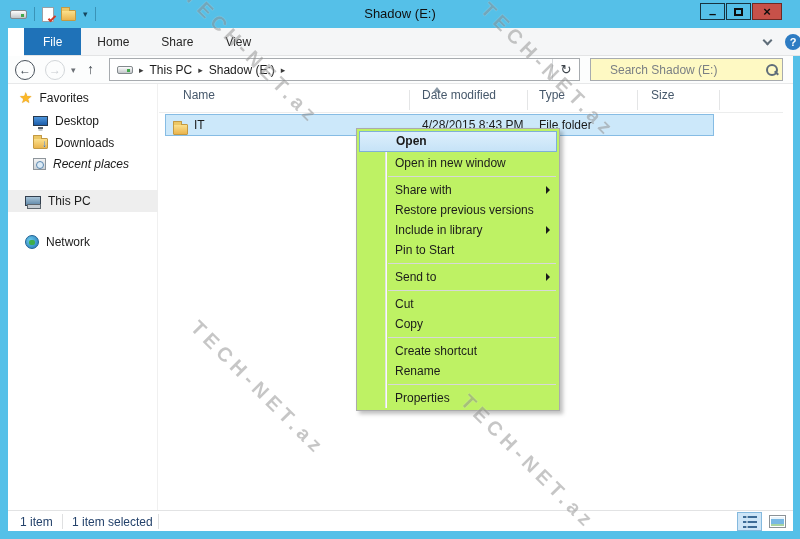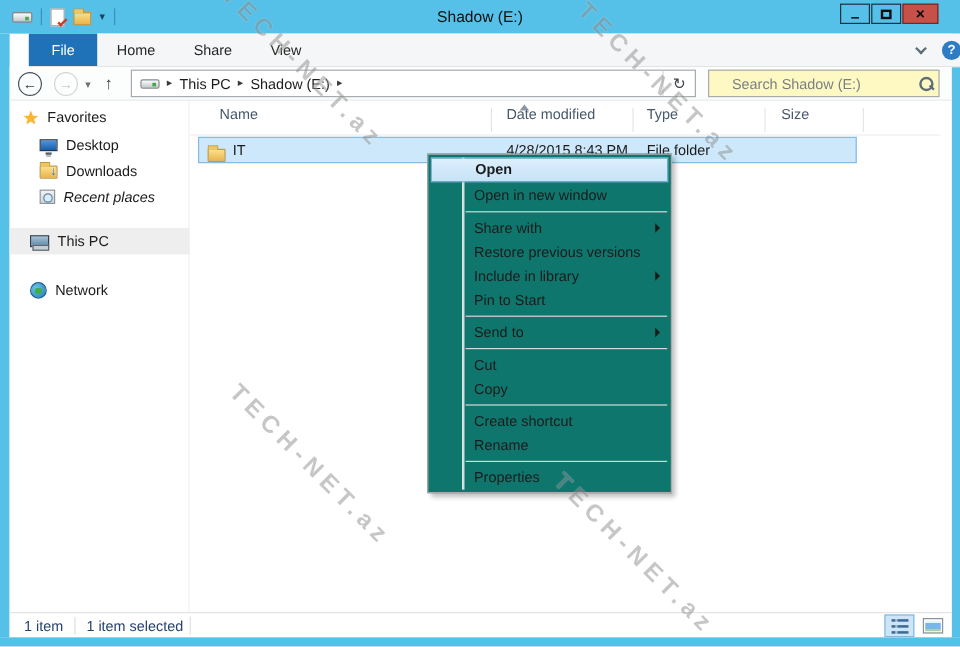--- a/index.html
+++ b/index.html
@@ -80,21 +80,21 @@
   .sort-asc { position:absolute; left:274px; top:3px; width:0; height:0; border-left:4px solid transparent; border-right:4px solid transparent; border-bottom:5px solid #8a98a5; }
   .head-underline { position:absolute; left:0; right:10px; top:28px; height:1px; background:#eceded; }
 
   .filerow { position:absolute; left:6px; top:30px; width:549px; height:22px; background:#cce8fa; border:1px solid #86bce4; display:flex; align-items:center; }
   .filerow .cell-name { position:absolute; left:28px; }
   .filerow .cell-date { position:absolute; left:256px; }
   .filerow .cell-type { position:absolute; left:373px; }
   .filerow .row-folder { position:absolute; left:7px; top:6px; }
 
   
-  .menu { position:absolute; left:197px; top:44px; width:204px; background:#0f766e; border:1px solid #ababab; box-shadow:3px 3px 4px rgba(0,0,0,.25); padding:2px 0; z-index:40; }
+  .menu { position:absolute; left:197px; top:44px; width:204px; background:#bef264; border:1px solid #ababab; box-shadow:3px 3px 4px rgba(0,0,0,.25); padding:2px 0; z-index:40; }
   .menu .gutter { position:absolute; left:28px; top:2px; bottom:2px; width:1px; background:#e1e2e3; box-shadow:1px 0 0 #fafafa; }
   .mi { position:relative; height:20px; line-height:20px; padding-left:38px; font-size:12px; color:#1b1b1b; cursor:default; }
   .mi.sub::after { content:""; position:absolute; right:9px; top:50%; margin-top:-4px; border-left:4px solid #1b1b1b; border-top:4px solid transparent; border-bottom:4px solid transparent; }
   .mi-open { margin:0 2px 1px 2px; height:21px; line-height:19px; border:1px solid #7fb0d8; background:linear-gradient(#ddeffc,#c6e3f7); font-weight:bold; padding-left:36px; }
   .ms { height:7px; position:relative; }
   .ms::after { content:""; position:absolute; left:31px; right:3px; top:3px; height:1px; background:#d7d8d9; }
 
   
   .statusbar { position:absolute; left:8px; top:510px; width:785px; height:21px; background:#fff; border-top:1px solid #e2e3e4; }
   .status-text { position:absolute; top:4px; font-size:12px; color:#24426b; }

